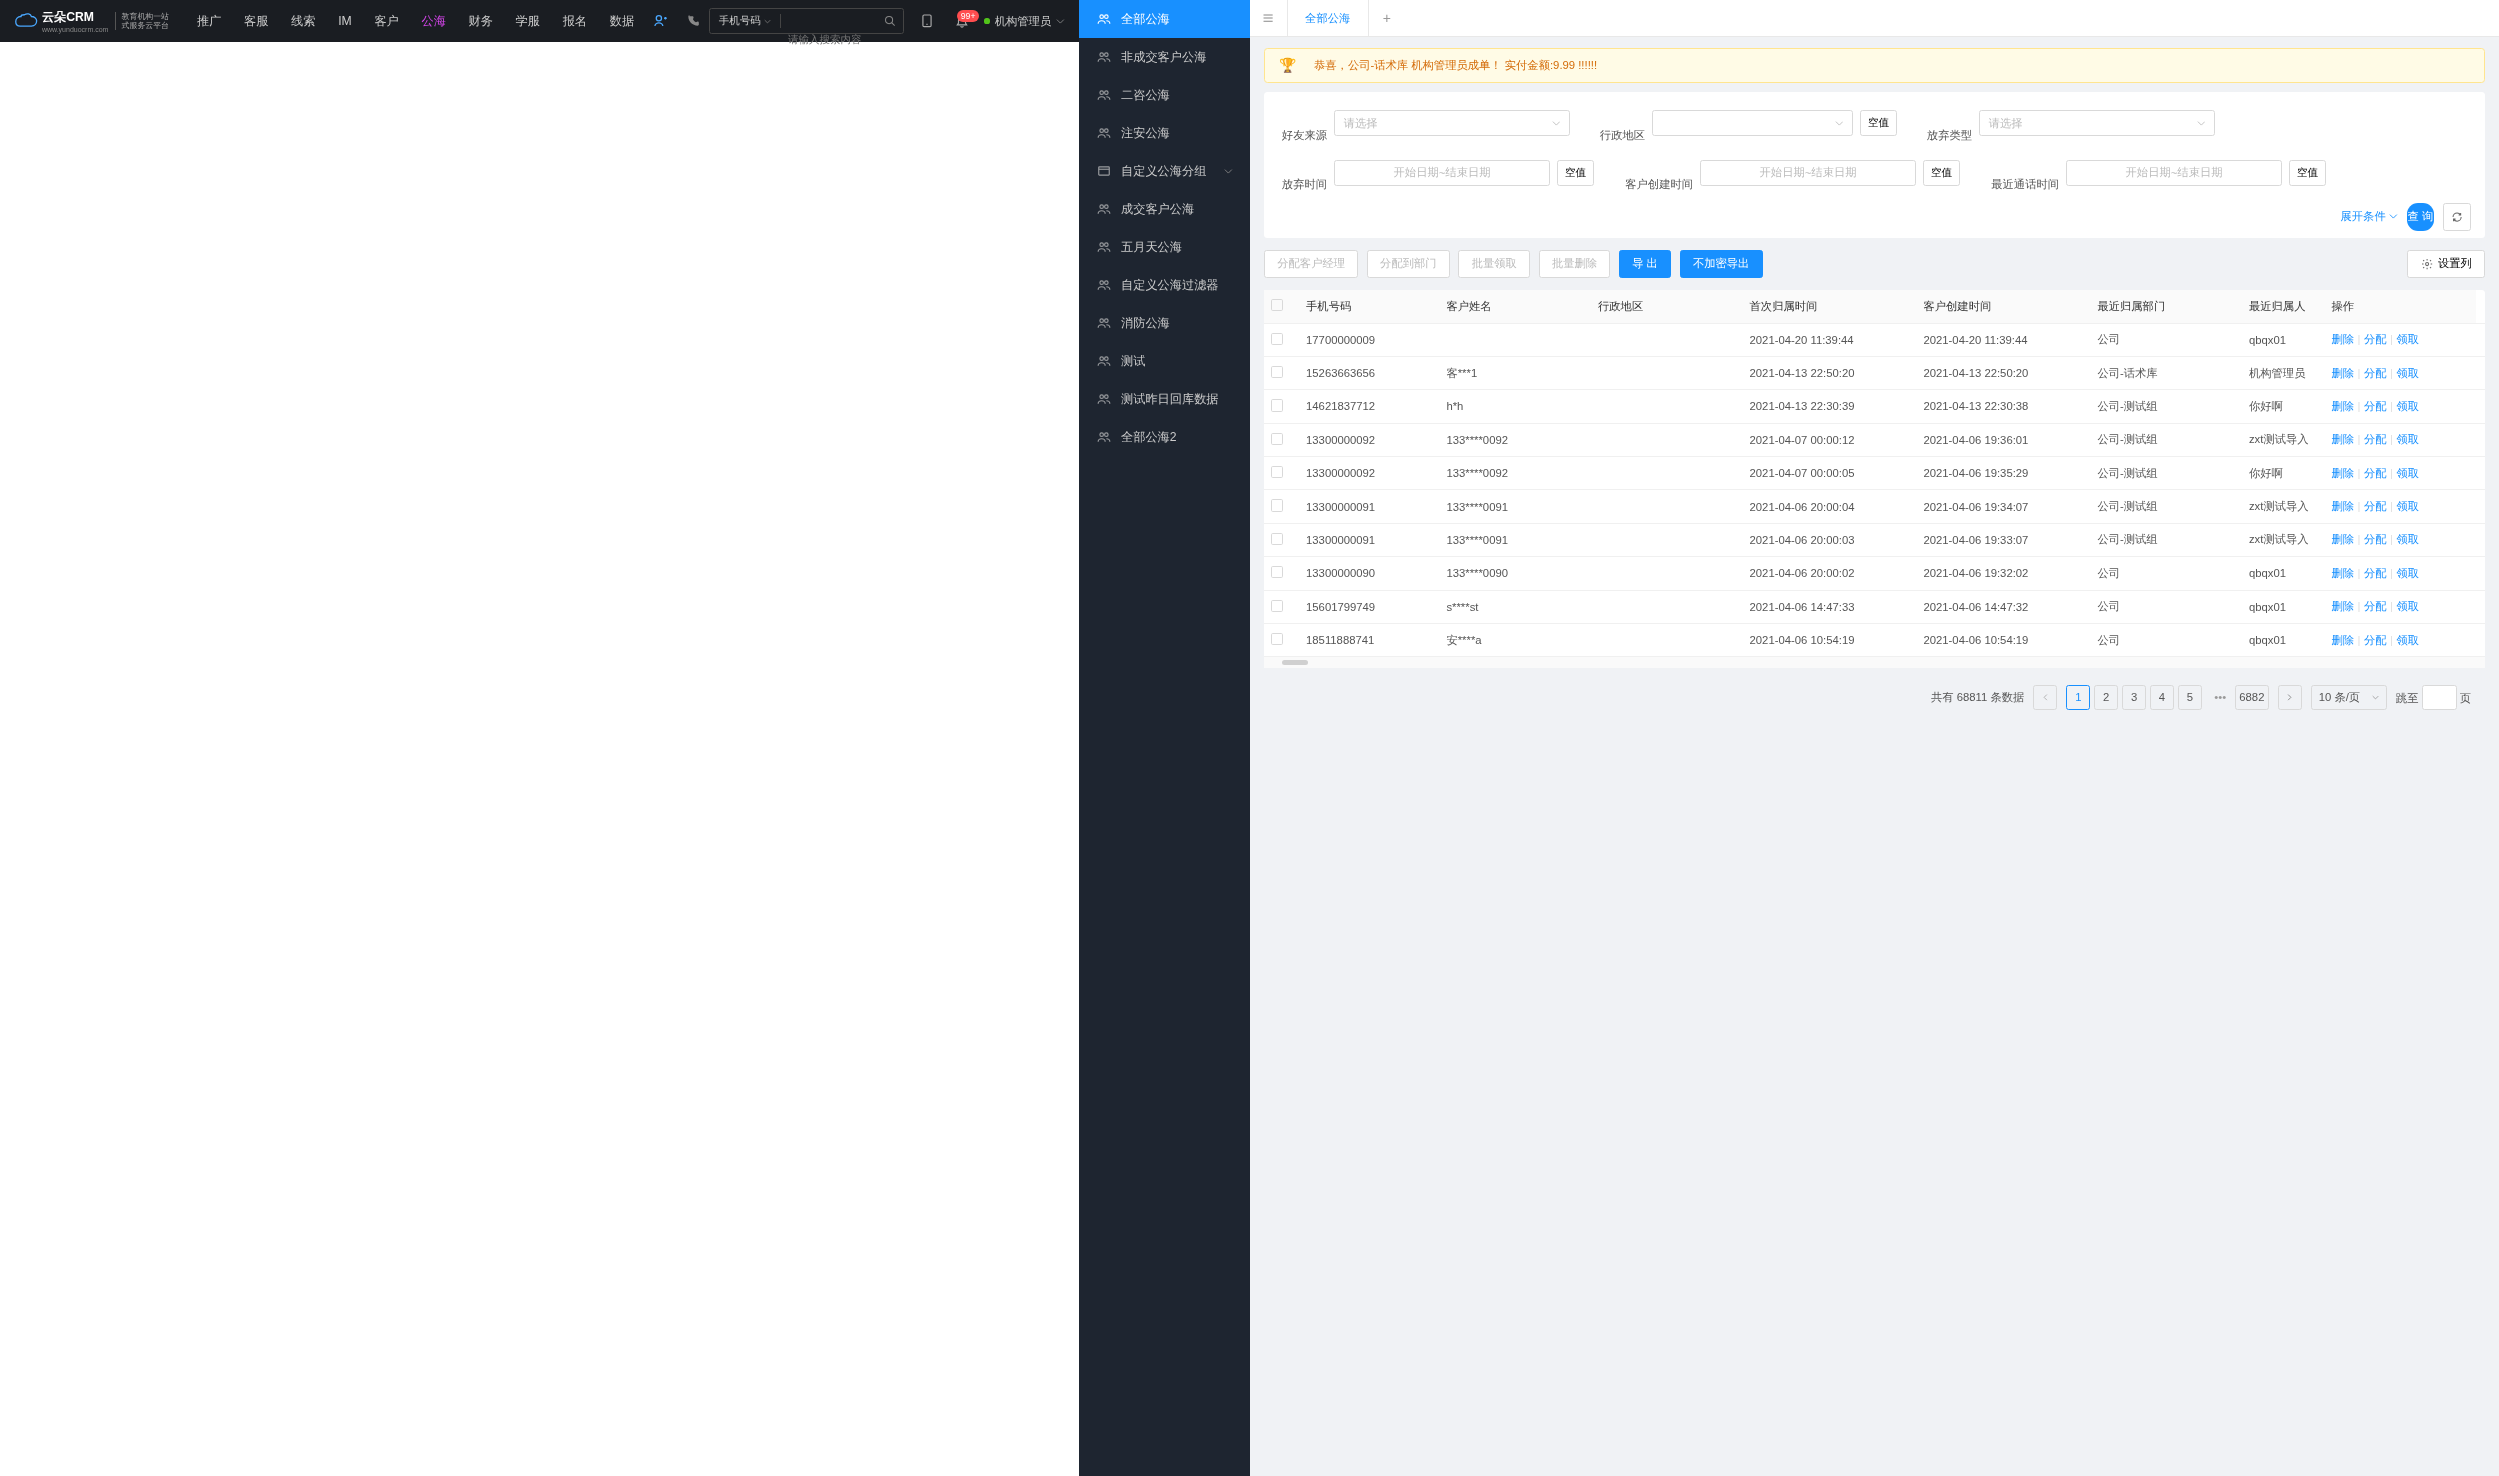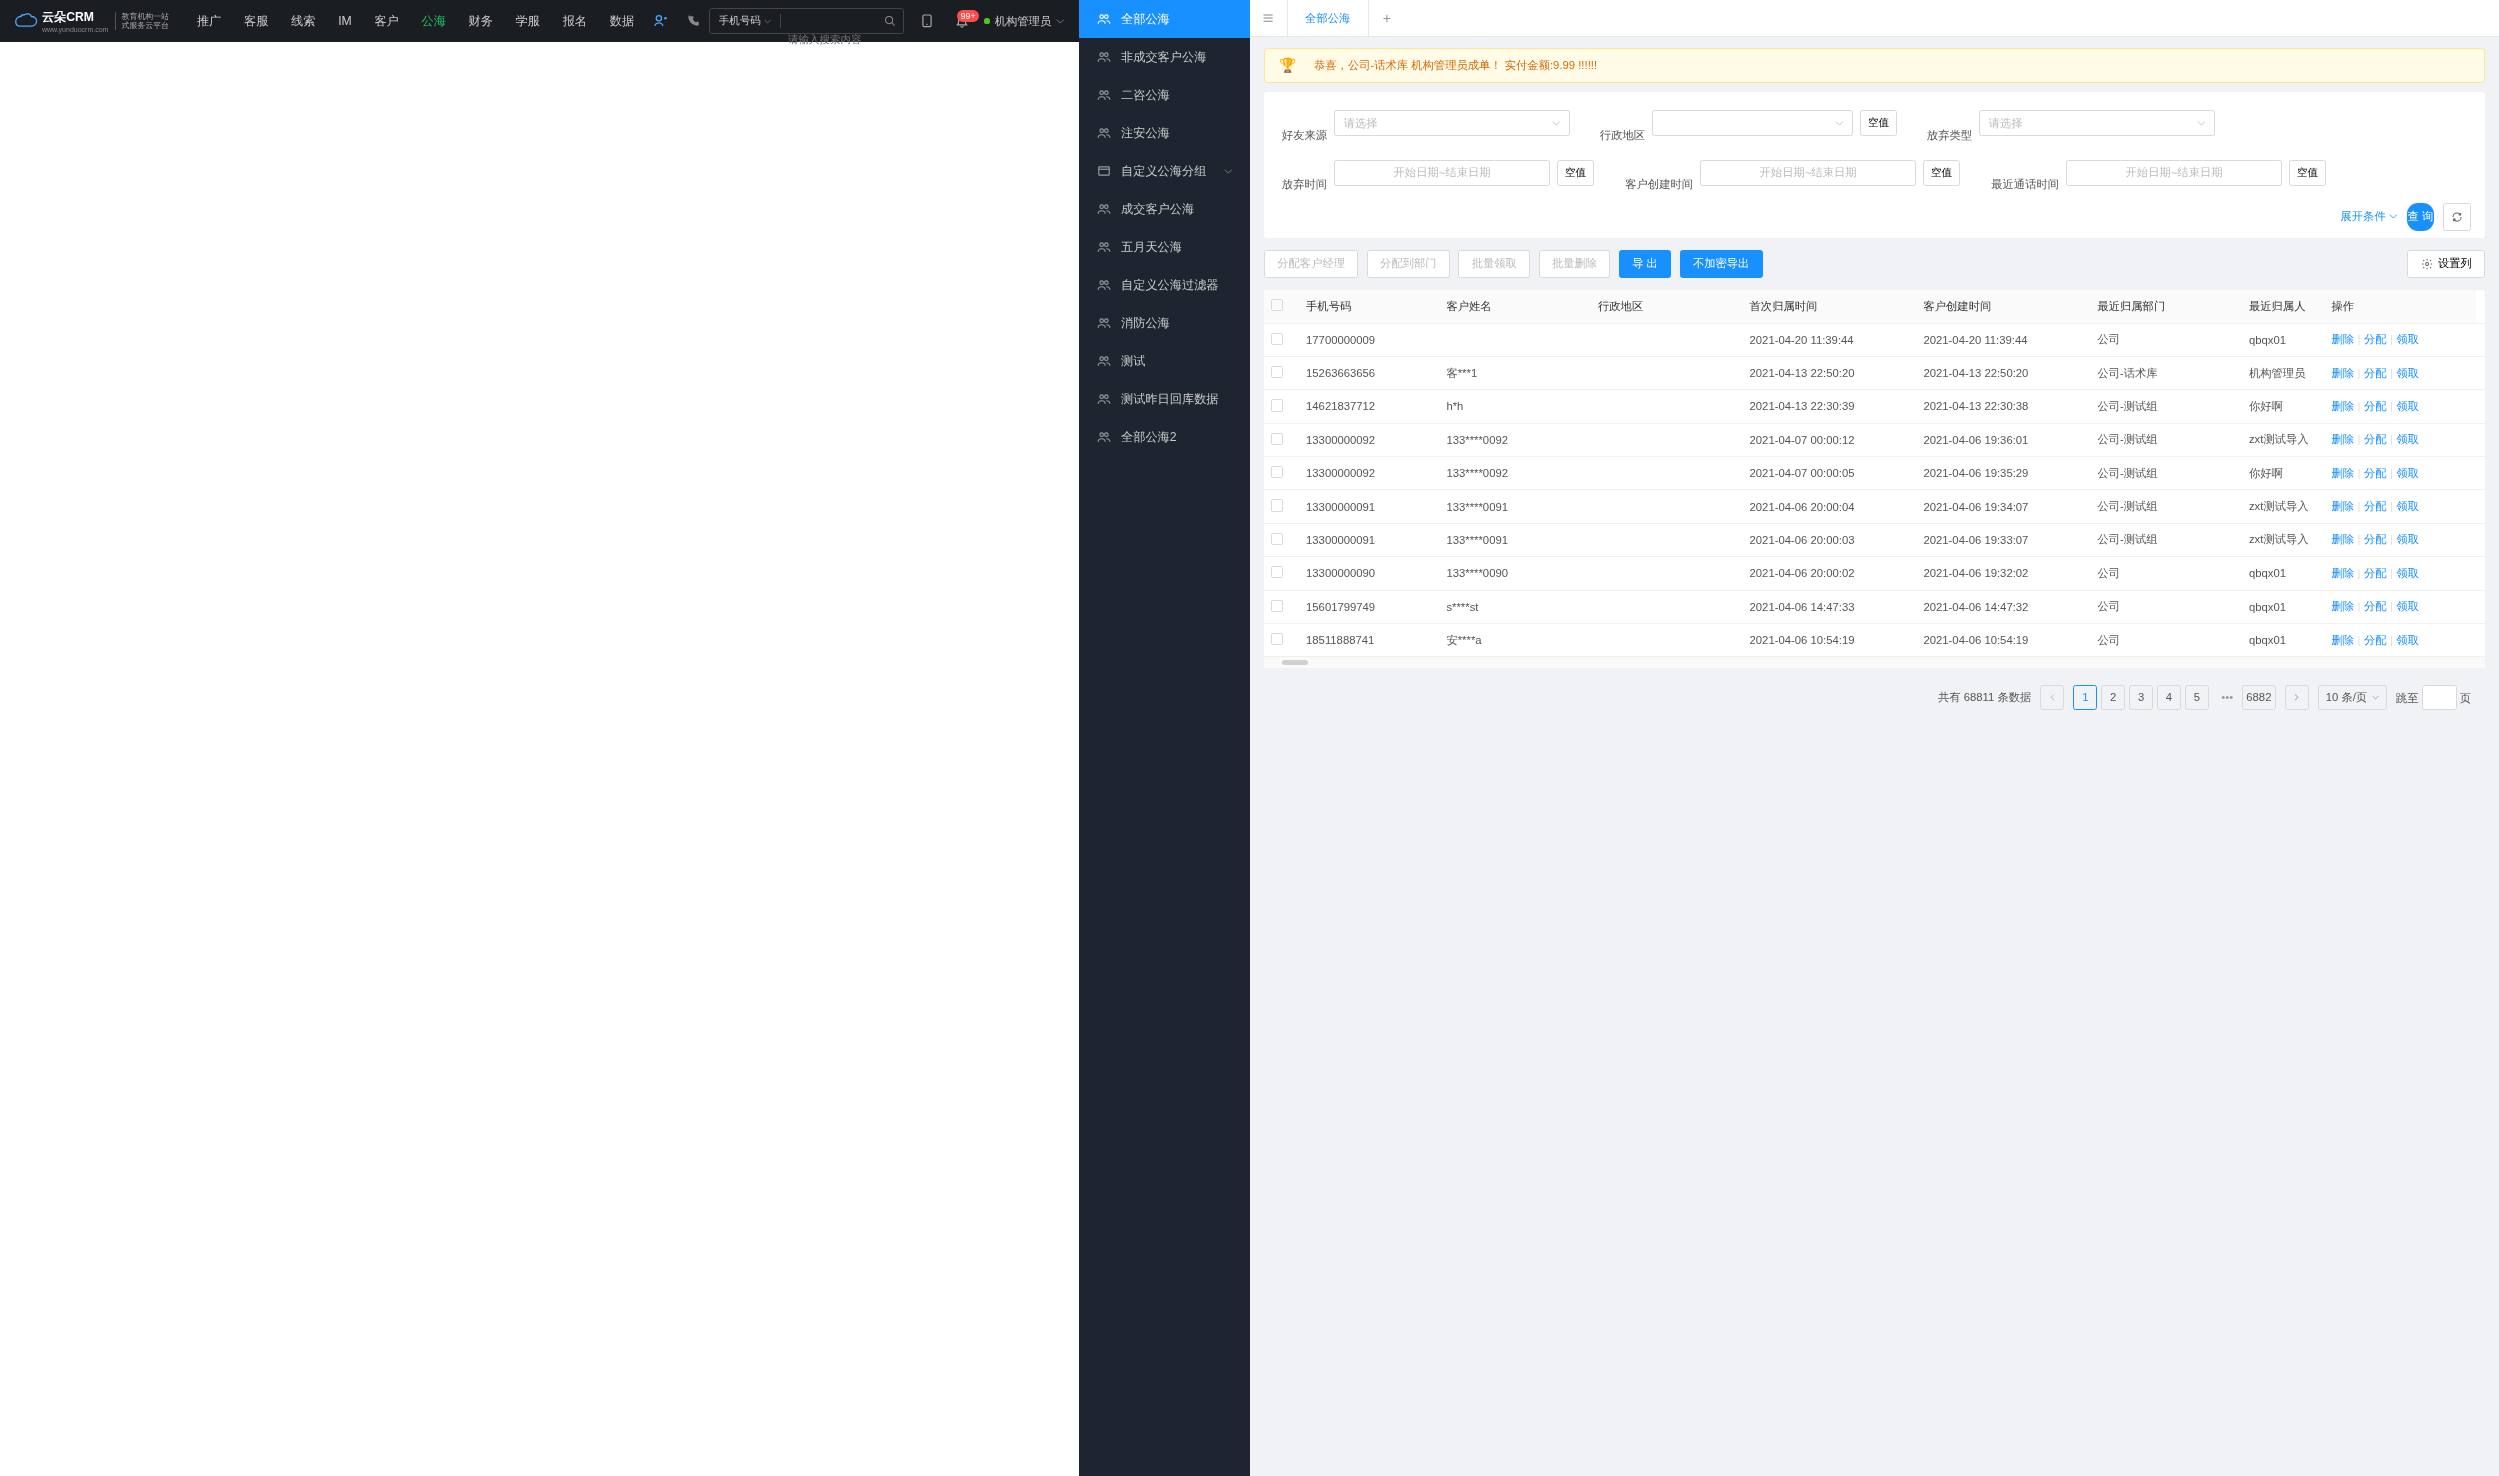--- a/index.html
+++ b/index.html
@@ -8,21 +8,21 @@
     .app { display: flex; flex-direction: row; height: 100vh; }
     
     
     .header { background: #1a1d22; height: 42px; display: flex; align-items: center; padding: 0 14px; color: #ccc; }
     .logo { display: flex; align-items: center; gap: 3.5px; margin-right: 17.5px; }
     .logo-icon { width: 24.4px; height: 15.7px; position: relative; }
     .logo-text { font-size: 12.2px; font-weight: bold; color: #fff; }
     .logo-sub { font-size: 7.9px; color: #aaa; border-left: 0.9px solid #555; padding-left: 5.2px; margin-left: 3.5px; line-height: 1.2; }
     .nav { display: flex; gap: 1.7px; }
     .nav-item { padding: 0 10.5px; height: 42px; display: flex; align-items: center; cursor: pointer; color: #ccc; font-size: 12.2px; }
-    .nav-item.active { color: #22c55e; font-weight: 500; }
+    .nav-item.active { color: #d946ef; font-weight: 500; }
     .nav-icon-item { padding: 0 8.7px; display: flex; align-items: center; justify-content: center; }
     .header-right { margin-left: auto; display: flex; align-items: center; gap: 10.5px; }
     .search-group { display: flex; align-items: center; border: 0.9px solid #444; border-radius: 2.6px; height: 26px; }
     .search-type { padding: 0 8.7px; border-right: 0.9px solid #444; display: flex; align-items: center; gap: 3.5px; font-size: 10.5px; color: #ccc; }
     .search-input { background: transparent; border: none; padding: 0 7px; color: #ccc; width: 96px; outline: none; font-size: 10.5px; margin-top: 36px; }
     .search-btn { padding: 0 7px; }
     .header-icon { position: relative; padding: 0 5.2px; }
     .badge { position: absolute; top: -3.5px; right: -5.2px; background: #ff4d4f; color: #fff; font-size: 8.7px; border-radius: 7px; padding: 0 3.5px; min-width: 14px; text-align: center; line-height: 12.2px; }
     .admin { display: flex; align-items: center; gap: 5.2px; font-size: 11.3px; }
     .admin-dot { width: 5.2px; height: 5.2px; background: #52c41a; border-radius: 50%; }
@@ -88,21 +88,21 @@
     .col-owner { min-width: 70px; }
     .col-actions { min-width: 122px; position: sticky; right: 9px; background: #fff; box-shadow: -1.7px 0 3.5px rgba(0,0,0,0.05); }
     .table th.col-actions { background: #fafafa; }
     .action-link { color: #1890ff; cursor: pointer; }
     .action-sep { color: #e0e0e0; margin: 0 3.5px; }
     .scroll-thumb { height: 5.2px; background: #d0d0d0; border-radius: 2.6px; width: 26px; margin-left: 17.5px; }
     
     .pagination { display: flex; align-items: center; justify-content: flex-end; gap: 8.7px; padding: 8.7px 14px; font-size: 11.3px; color: #555; }
     .page-btn { border: 0.9px solid #d9d9d9; border-radius: 2.6px; min-width: 24.4px; height: 24.4px; display: inline-flex; align-items: center; justify-content: center; cursor: pointer; padding: 0 3.5px; }
     .page-btn.active { border-color: #1890ff; color: #1890ff; }
-    .page-size { border: 0.9px solid #d9d9d9; border-radius: 2.6px; height: 24.4px; padding: 0 7px; display: inline-flex; align-items: center; gap: 5px; }
+    .page-size { border: 0.9px solid #d9d9d9; border-radius: 2.6px; height: 24.4px; padding: 0 7px; display: inline-flex; align-items: center; gap: 12px; }
     .page-jump input { border: 0.9px solid #d9d9d9; border-radius: 2.6px; width: 35px; height: 24.4px; text-align: center; }
     .ellipsis { color: #999; }
     
     svg { display: block; }
   </style>
 </head>
 <body>
 
 <div class="app">
 

